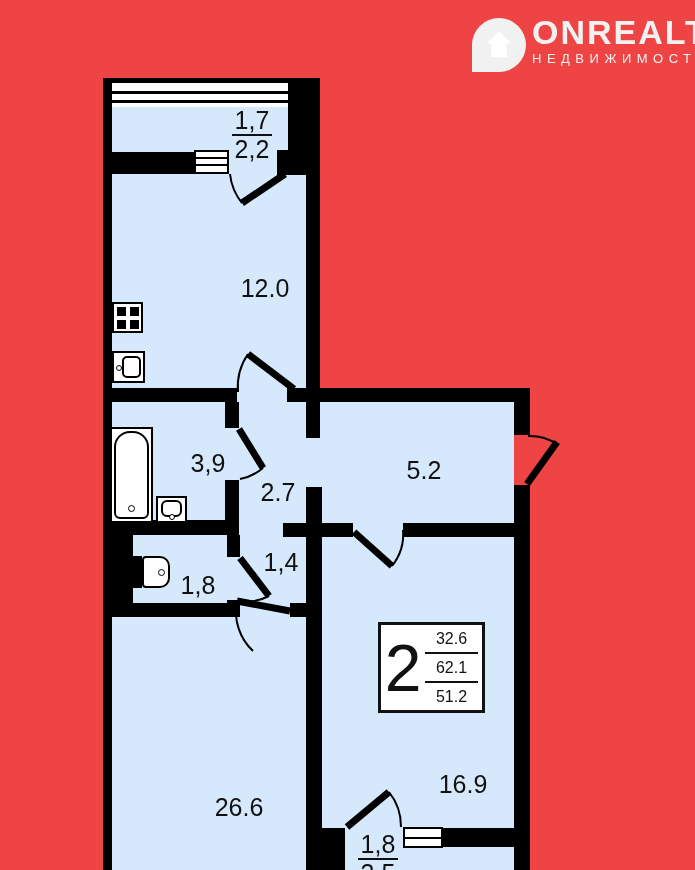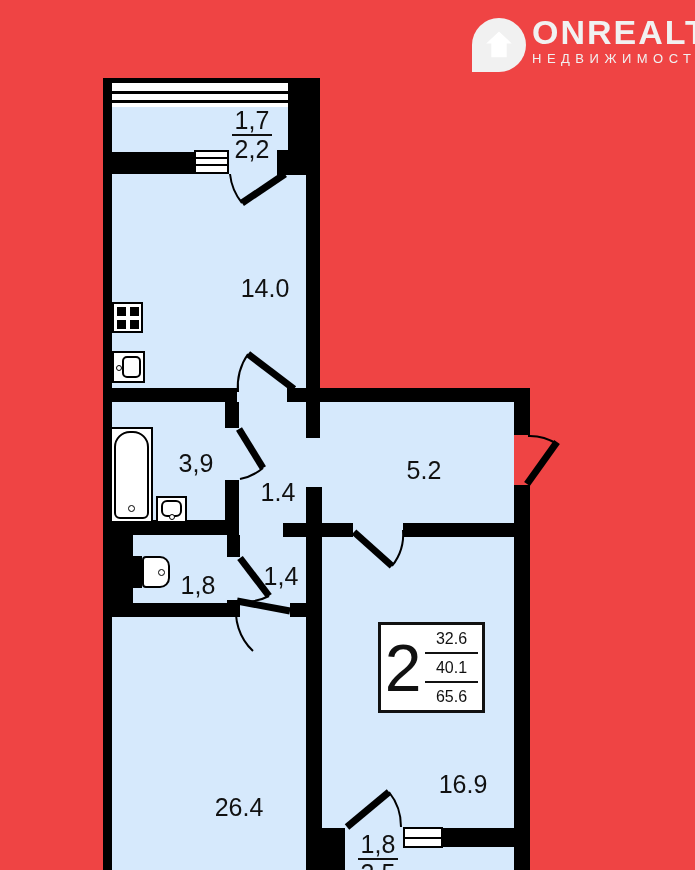--- a/index.html
+++ b/index.html
@@ -132,39 +132,39 @@
         <line x1="347" y1="827" x2="389" y2="792" stroke-width="7"></line>
         <path d="M389,792 A55,55 0 0 1 401,827" stroke-width="2"></path>
       </g>
     </g>
   </svg>
 
   <div class="frac" style="left:220px;top:108px;width:64px;">
     <span class="top">1,7</span>
     <span class="bot">2,2</span>
   </div>
-  <div class="lbl" style="left:235px;top:276px;width:60px;">14.0</div>
-  <div class="lbl" style="left:166px;top:451px;width:60px;">3,9</div>
-  <div class="lbl" style="left:248px;top:480px;width:60px;">1.4</div>
+  <div class="lbl" style="left:235px;top:276px;width:60px;">12.0</div>
+  <div class="lbl" style="left:178px;top:451px;width:60px;">3,9</div>
+  <div class="lbl" style="left:248px;top:480px;width:60px;">2.7</div>
   <div class="lbl" style="left:394px;top:458px;width:60px;">5.2</div>
   <div class="lbl" style="left:168px;top:573px;width:60px;">1,8</div>
-  <div class="lbl" style="left:251px;top:564px;width:60px;">1,4</div>
-  <div class="lbl" style="left:209px;top:795px;width:60px;">26.4</div>
+  <div class="lbl" style="left:251px;top:550px;width:60px;">1,4</div>
+  <div class="lbl" style="left:209px;top:795px;width:60px;">26.6</div>
   <div class="lbl" style="left:433px;top:772px;width:60px;">16.9</div>
   <div class="frac" style="left:349px;top:832px;width:58px;">
     <span class="top">1,8</span>
     <span class="bot">3,5</span>
   </div>
 
   <div class="infobox">
     <div class="big">2</div>
     <div class="col">
       <div>32.6</div>
-      <div>40.1</div>
-      <div>65.6</div>
+      <div>62.1</div>
+      <div>51.2</div>
     </div>
   </div>
 
   <div class="logo">
     <div class="pin">
       <div class="house"></div>
     </div>
     <div class="brand">
       <div class="name">ONREALT</div>
       <div class="tag">НЕДВИЖИМОСТЬ</div>

